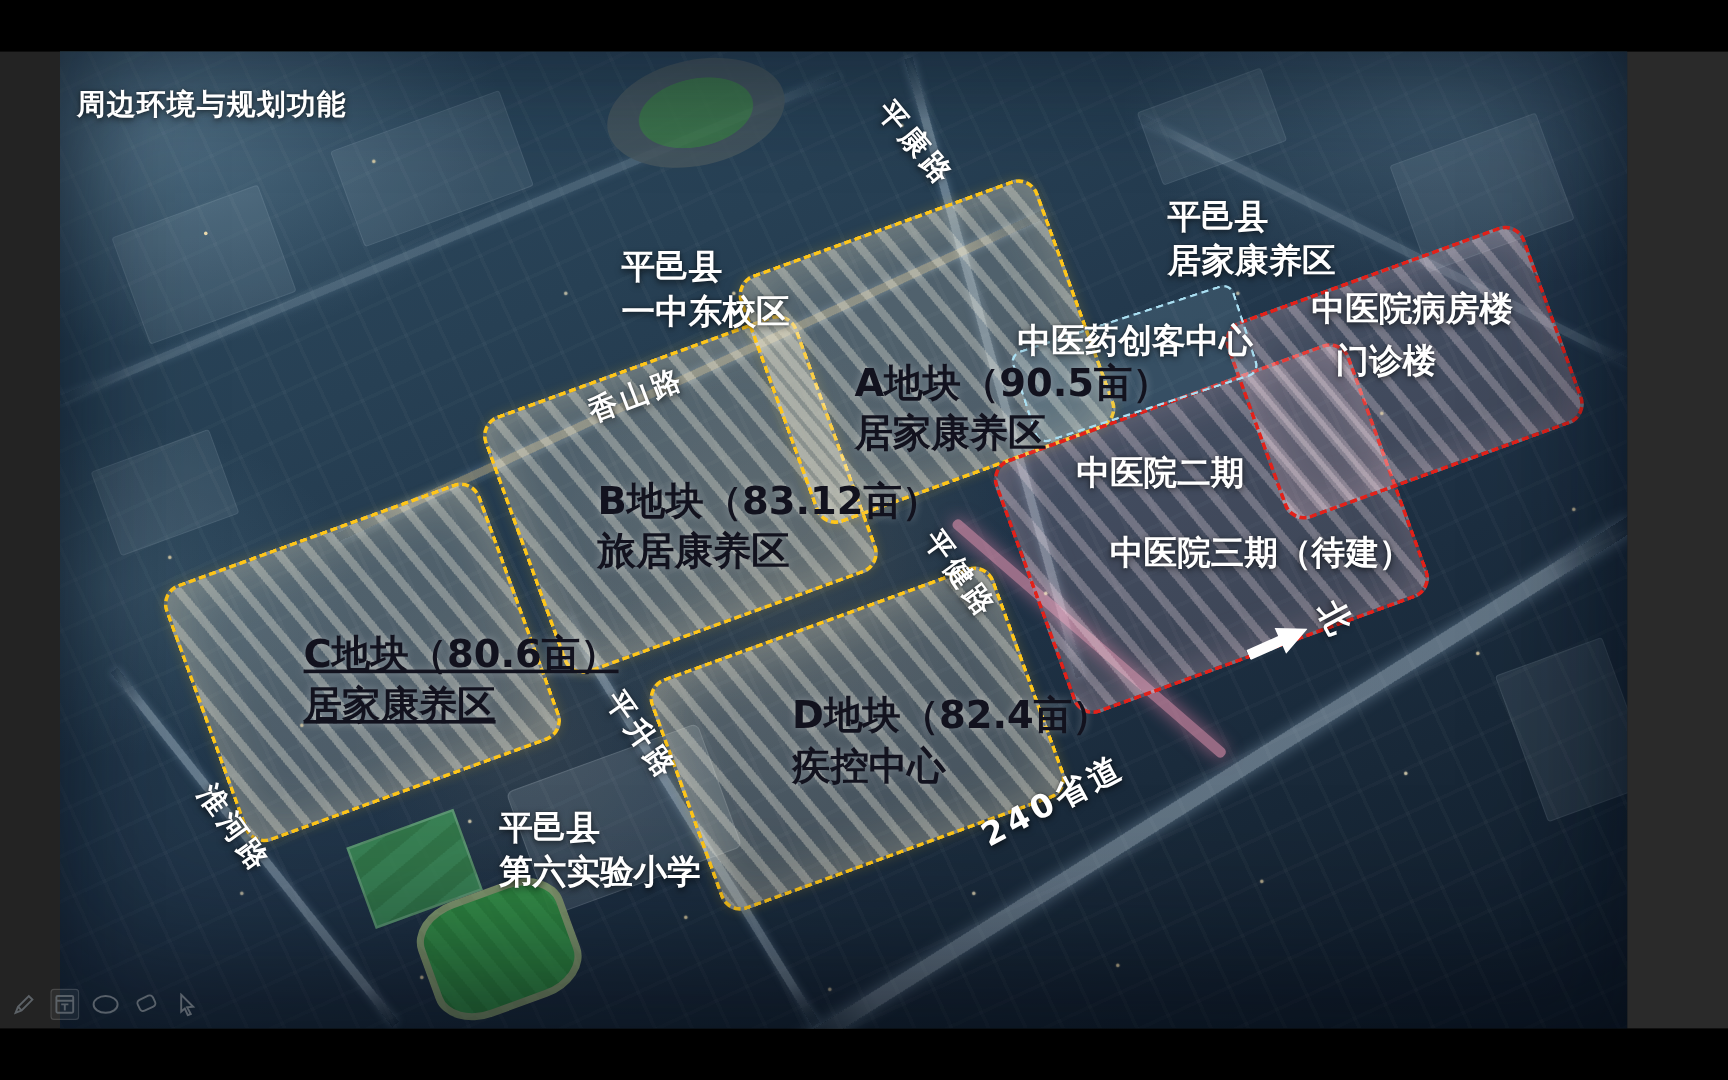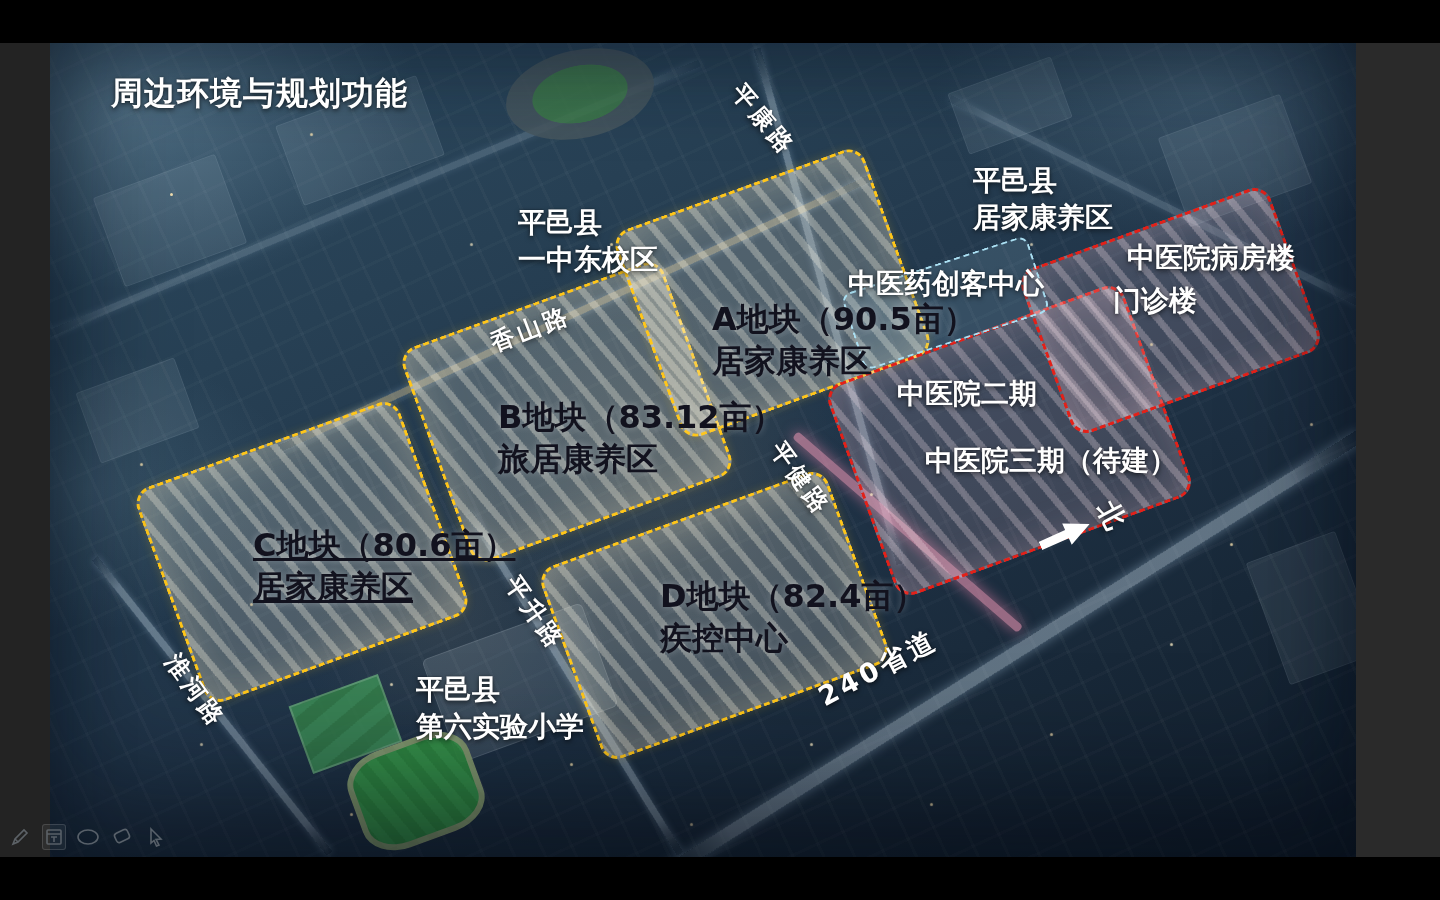--- a/index.html
+++ b/index.html
@@ -94,24 +94,24 @@
   #zone-d { left:512px; top:470px; width:305px; height:205px; transform:rotate(-20deg); }
   #zone-hosp23 { left:802px; top:285px; width:315px; height:225px; transform:rotate(-20deg); }
   #zone-ward   { left:988px; top:180px; width:265px; height:175px; transform:rotate(-20deg); }
   #zone-maker  { left:798px; top:220px; width:195px; height:80px; transform:rotate(-18deg); }
 
   
   .lbl { position:absolute; color:#fff; font-weight:bold; font-size:28px; line-height:1.32;
     text-shadow:0 2px 5px rgba(0,0,0,.6), 0 0 2px rgba(0,0,0,.4); white-space:nowrap; }
   .lbl.dark { color:#12121e; font-size:32px; text-shadow:0 0 7px rgba(255,255,255,.3); }
   .lbl.road-name { letter-spacing:4px; transform-origin:left top; font-size:24px; }
-  #lbl-title { left:14px; top:29px; font-size:32px; letter-spacing:1px;margin-left:47px; }
+  #lbl-title { left:14px; top:29px; font-size:24px; letter-spacing:1px; }
   #lbl-school-east { left:468px; top:162px; }
   #lbl-cdc { left:923px; top:120px; }
-  #lbl-ward { left:1077px; top:197px; }
+  #lbl-ward { left:1043px; top:197px; }
   #lbl-outpatient { left:1063px; top:240px; }
   #lbl-maker { left:798px; top:223px; }
   #lbl-phase2 { left:847px; top:333px; }
   #lbl-phase3 { left:875px; top:400px; }
   #lbl-school6 { left:366px; top:629px; }
   #lbl-plot-a { left:662px; top:255px; }
   #lbl-plot-b { left:448px; top:353px; }
   #lbl-plot-c { left:203px; top:481px;text-decoration:underline; }
   #lbl-plot-d { left:610px; top:532px; }
   #lbl-road-pingkang { left:698px; top:35px;  transform:rotate(50deg); }

